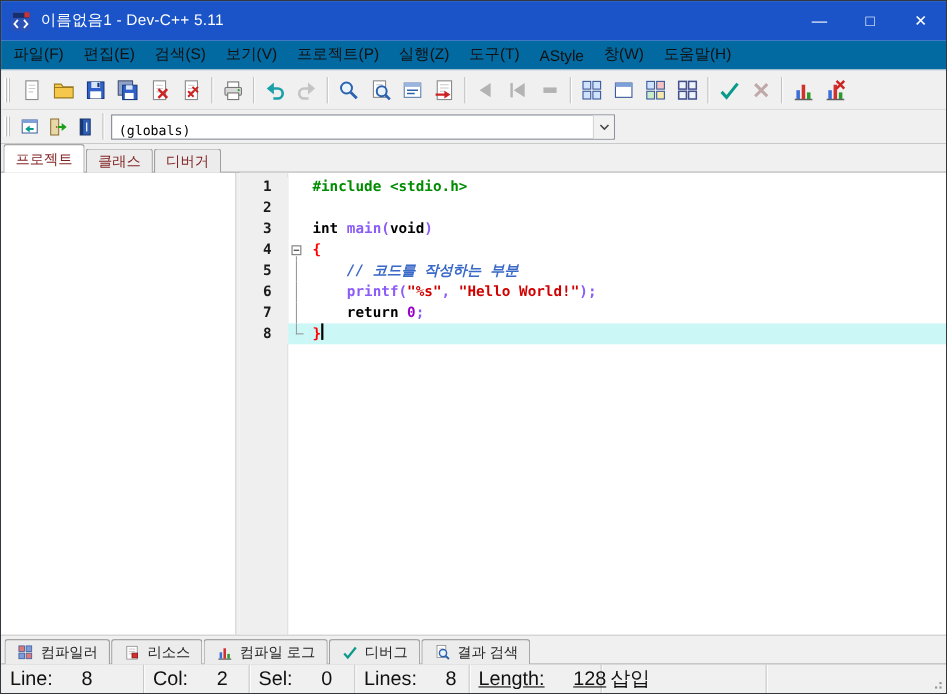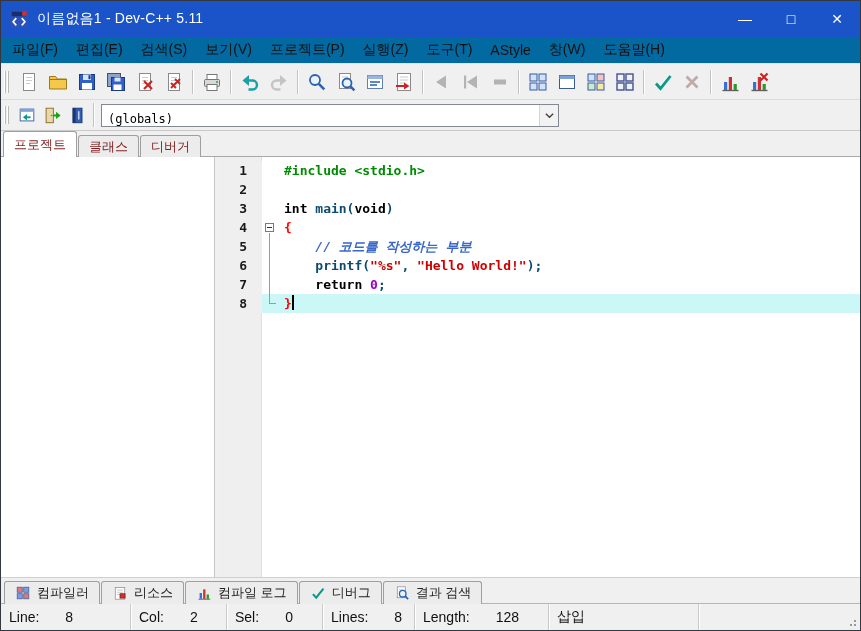--- a/index.html
+++ b/index.html
@@ -76,47 +76,47 @@
   .fbox::after { content: ""; position: absolute; left: 1px; right: 1px; top: 3px; height: 1px; background: #333; }
   .vl { position: absolute; left: 7px; width: 1px; background: #9a9a9a; }
   .vl.full { top: 0; bottom: 0; }
   .vl.below { top: 15px; bottom: 0; }
   .vl.half { top: 0; height: 10px; }
   .hs { position: absolute; left: 7px; top: 9px; width: 7px; height: 1px; background: #9a9a9a; }
   .code { flex: 1; white-space: pre; padding-left: 5px; font-weight: 600; color: #111; }
   .line.current .fold, .line.current .code { background: var(--cur, #ccf7f7); }
   .seg-pp { color: var(--pp, #008c00); font-weight: 700; }
   .seg-k  { color: #000; font-weight: 700; }
-  .seg-p  { color: #0c4a6e; }
+  .seg-p  { color: #8b5cf6; }
   .seg-s  { color: var(--str, #d00000); }
   .seg-c  { color: var(--com, #3968c8); font-style: italic; text-align: right; }
   .seg-b  { color: var(--brace, #ff0000); font-weight: 800; }
   .seg-n  { color: var(--num, #9a00c8); font-weight: 700; }
   .caret { display: inline-block; width: 2px; height: 15px; background: #000; vertical-align: -2px; }
 
   
   .bottom-tabs { height: 27px; display: flex; align-items: flex-end; background: #f0f0f0;
                  border-top: 1px solid #cfcfcf; padding: 0 0 0 3px; position: relative; flex: none; }
   .bottom-tabs::after { content: ""; position: absolute; left: 0; right: 0; bottom: 0; height: 1px;
                         background: #b5b5b5; }
   .btab { display: flex; align-items: center; gap: 6px; padding: 0 10px; height: 23px;
           border: 1px solid #9f9f9f; border-bottom: none; border-radius: 3px 3px 0 0;
           background: #ececec; margin-right: 1px; font-size: 13px; color: #222; position: relative; z-index: 1; }
 
   
   .statusbar { height: 26px; display: flex; align-items: stretch; background: #f0f0f0;
-               font-size: 14px; color: #111; flex: none; }
+               font-size: 18px; color: #111; flex: none; }
   .sseg { display: flex; align-items: center; padding: 0 8px; border-right: 1px solid #c9c9c9;
           box-shadow: 1px 0 0 #ffffff; white-space: nowrap; }
   .sseg .sval { margin-left: 26px; }
   .sseg:nth-child(1) { width: 130px; }
   .sseg:nth-child(2) { width: 96px; }
   .sseg:nth-child(3) { width: 96px; }
-  .sseg:nth-child(4) { width: 92px; }
-  .sseg:nth-child(5) { width: 134px; }
+  .sseg:nth-child(4) { width: 104px; }
+  .sseg:nth-child(5) { width: 120px; text-decoration: underline; }
   .sseg:nth-child(6) { width: 150px; text-align: center; }
   .sseg:nth-child(7) { flex: 1; border-right: none; box-shadow: none; }
   .resize-grip { position: absolute; right: 4px; bottom: 4px; width: 2px; height: 2px;
                  background: #999; box-shadow: -4px 0 #999, 0 -4px #999; }
 </style>
 </head>
 <body>
 
 <div class="window">
 

